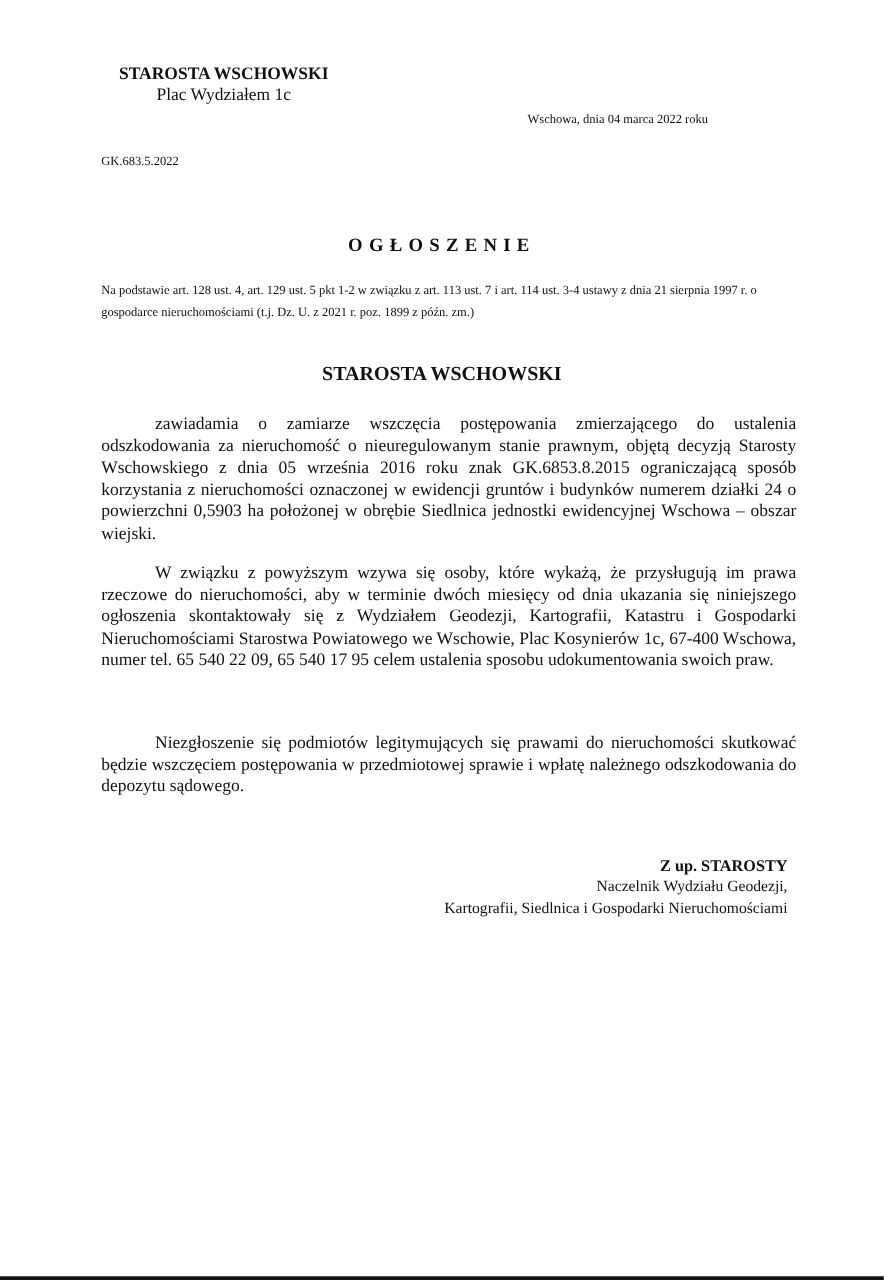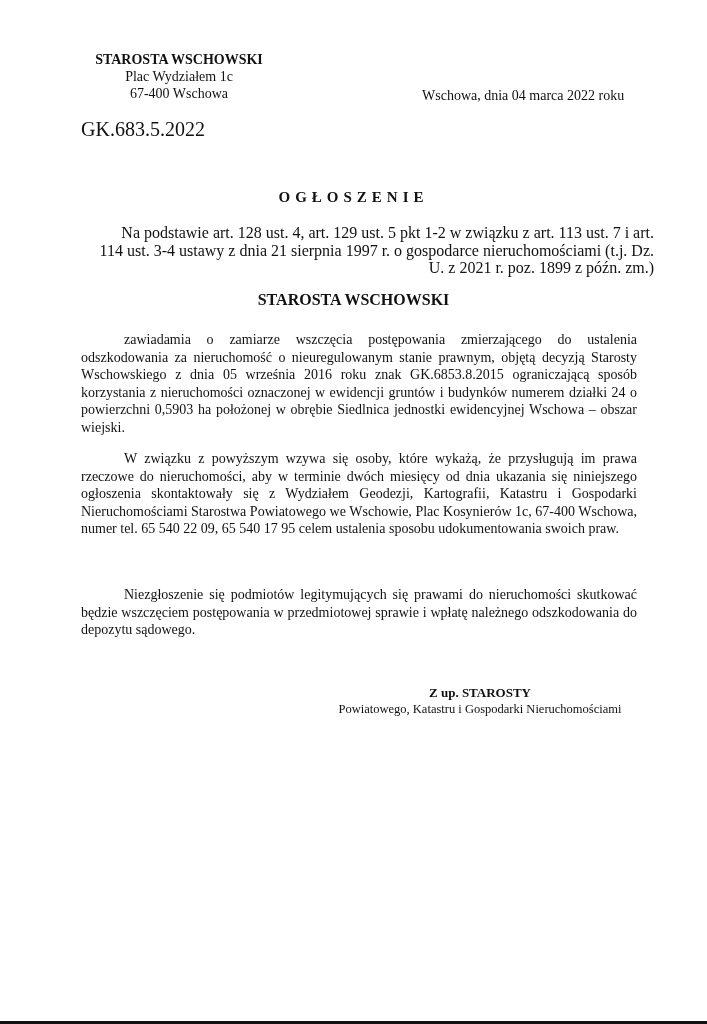--- a/index.html
+++ b/index.html
@@ -40,50 +40,50 @@
       line-height: 17px;
     }
     .header-block .org {
       font-weight: bold;
       font-size: 14px;
     }
     .date-line {
       position: absolute;
       left: 422px;
       top: 87px;
-      font-size: 14px;
+      font-size: 10px;
       line-height: 17px;
       white-space: nowrap;
     }
     .ref-no {
       position: absolute;
       left: 81px;
       top: 121px;
-      font-size: 20px;
+      font-size: 10px;
       line-height: 17px;
     }
     .title {
       position: absolute;
       left: 0;
       width: 707px;
       top: 188px;
       text-align: center;
       font-weight: bold;
       font-size: 15px;
       letter-spacing: 5px;
       line-height: 18px;
     }
     .legal-basis {
       position: absolute;
-      left: 98px;
+      left: 81px;
       top: 224px;
       width: 556px;
-      font-size: 16px;
+      font-size: 10px;
       line-height: 17.5px;
-      text-align: right;
+      text-align: left;
     }
     .subtitle {
       position: absolute;
       left: 0;
       width: 707px;
       top: 290px;
       text-align: center;
       font-weight: bold;
       font-size: 16px;
       line-height: 19px;
@@ -99,55 +99,55 @@
     }
     .para b { font-weight: normal; }
     .para-1 { top: 331px; }
     .para-2 { top: 450px; font-weight: normal; }
     .para-3 { top: 586px; }
     .signature {
       position: absolute;
       left: 330px;
       width: 300px;
       top: 684px;
-      text-align: center;
+      text-align: right;
       font-size: 12.5px;
       line-height: 17px;
     }
     .signature .sig-title {
       font-weight: bold;
       font-size: 13px;
     }
   </style>
 </head>
 <body>
 
 <div class="page">
 
   <div class="header-block">
     <div class="org">STAROSTA WSCHOWSKI</div>
     <div>Plac Wydziałem 1c</div>
-    <div>67-400 Wschowa</div>
   </div>
 
   <div class="date-line">Wschowa, dnia 04 marca 2022 roku</div>
 
   <div class="ref-no">GK.683.5.2022</div>
 
   <div class="title">OGŁOSZENIE</div>
 
   <div class="legal-basis">Na podstawie art. 128 ust. 4, art. 129 ust. 5 pkt 1-2 w związku z art. 113 ust. 7 i art. 114 ust. 3-4 ustawy z dnia 21 sierpnia 1997 r. o gospodarce nieruchomościami (t.j. Dz. U. z 2021 r. poz. 1899 z późn. zm.)</div>
 
   <div class="subtitle">STAROSTA WSCHOWSKI</div>
 
   <div class="para para-1"><b>zawiadamia</b><span> o zamiarze wszczęcia postępowania zmierzającego do ustalenia odszkodowania za nieruchomość o nieuregulowanym stanie prawnym, objętą decyzją Starosty Wschowskiego z dnia 05 września 2016 roku znak GK.6853.8.2015 ograniczającą sposób korzystania z nieruchomości oznaczonej w ewidencji gruntów i budynków numerem </span><b>działki 24</b><span> o powierzchni </span><b>0,5903 ha</b><span> położonej w obrębie </span><b>Siedlnica</b><span> jednostki ewidencyjnej Wschowa – obszar wiejski.</span></div>
 
   <div class="para para-2">W związku z powyższym wzywa się osoby, które wykażą, że przysługują im prawa rzeczowe do nieruchomości, aby w terminie dwóch miesięcy od dnia ukazania się niniejszego ogłoszenia skontaktowały się z Wydziałem Geodezji, Kartografii, Katastru i Gospodarki Nieruchomościami Starostwa Powiatowego we Wschowie, Plac Kosynierów 1c, 67-400 Wschowa, numer tel. 65 540 22 09, 65 540 17 95 celem ustalenia sposobu udokumentowania swoich praw.</div>
 
   <div class="para para-3">Niezgłoszenie się podmiotów legitymujących się prawami do nieruchomości skutkować będzie wszczęciem postępowania w przedmiotowej sprawie i wpłatę należnego odszkodowania do depozytu sądowego.</div>
 
   <div class="signature">
     <div class="sig-title">Z up. STAROSTY</div>
-    <div>Powiatowego, Katastru i Gospodarki Nieruchomościami</div>
+    <div>Naczelnik Wydziału Geodezji,</div>
+    <div>Kartografii, Siedlnica i Gospodarki Nieruchomościami</div>
   </div>
 
   <div class="bottom-rule"></div>
 </div>
 
 </body></html>

